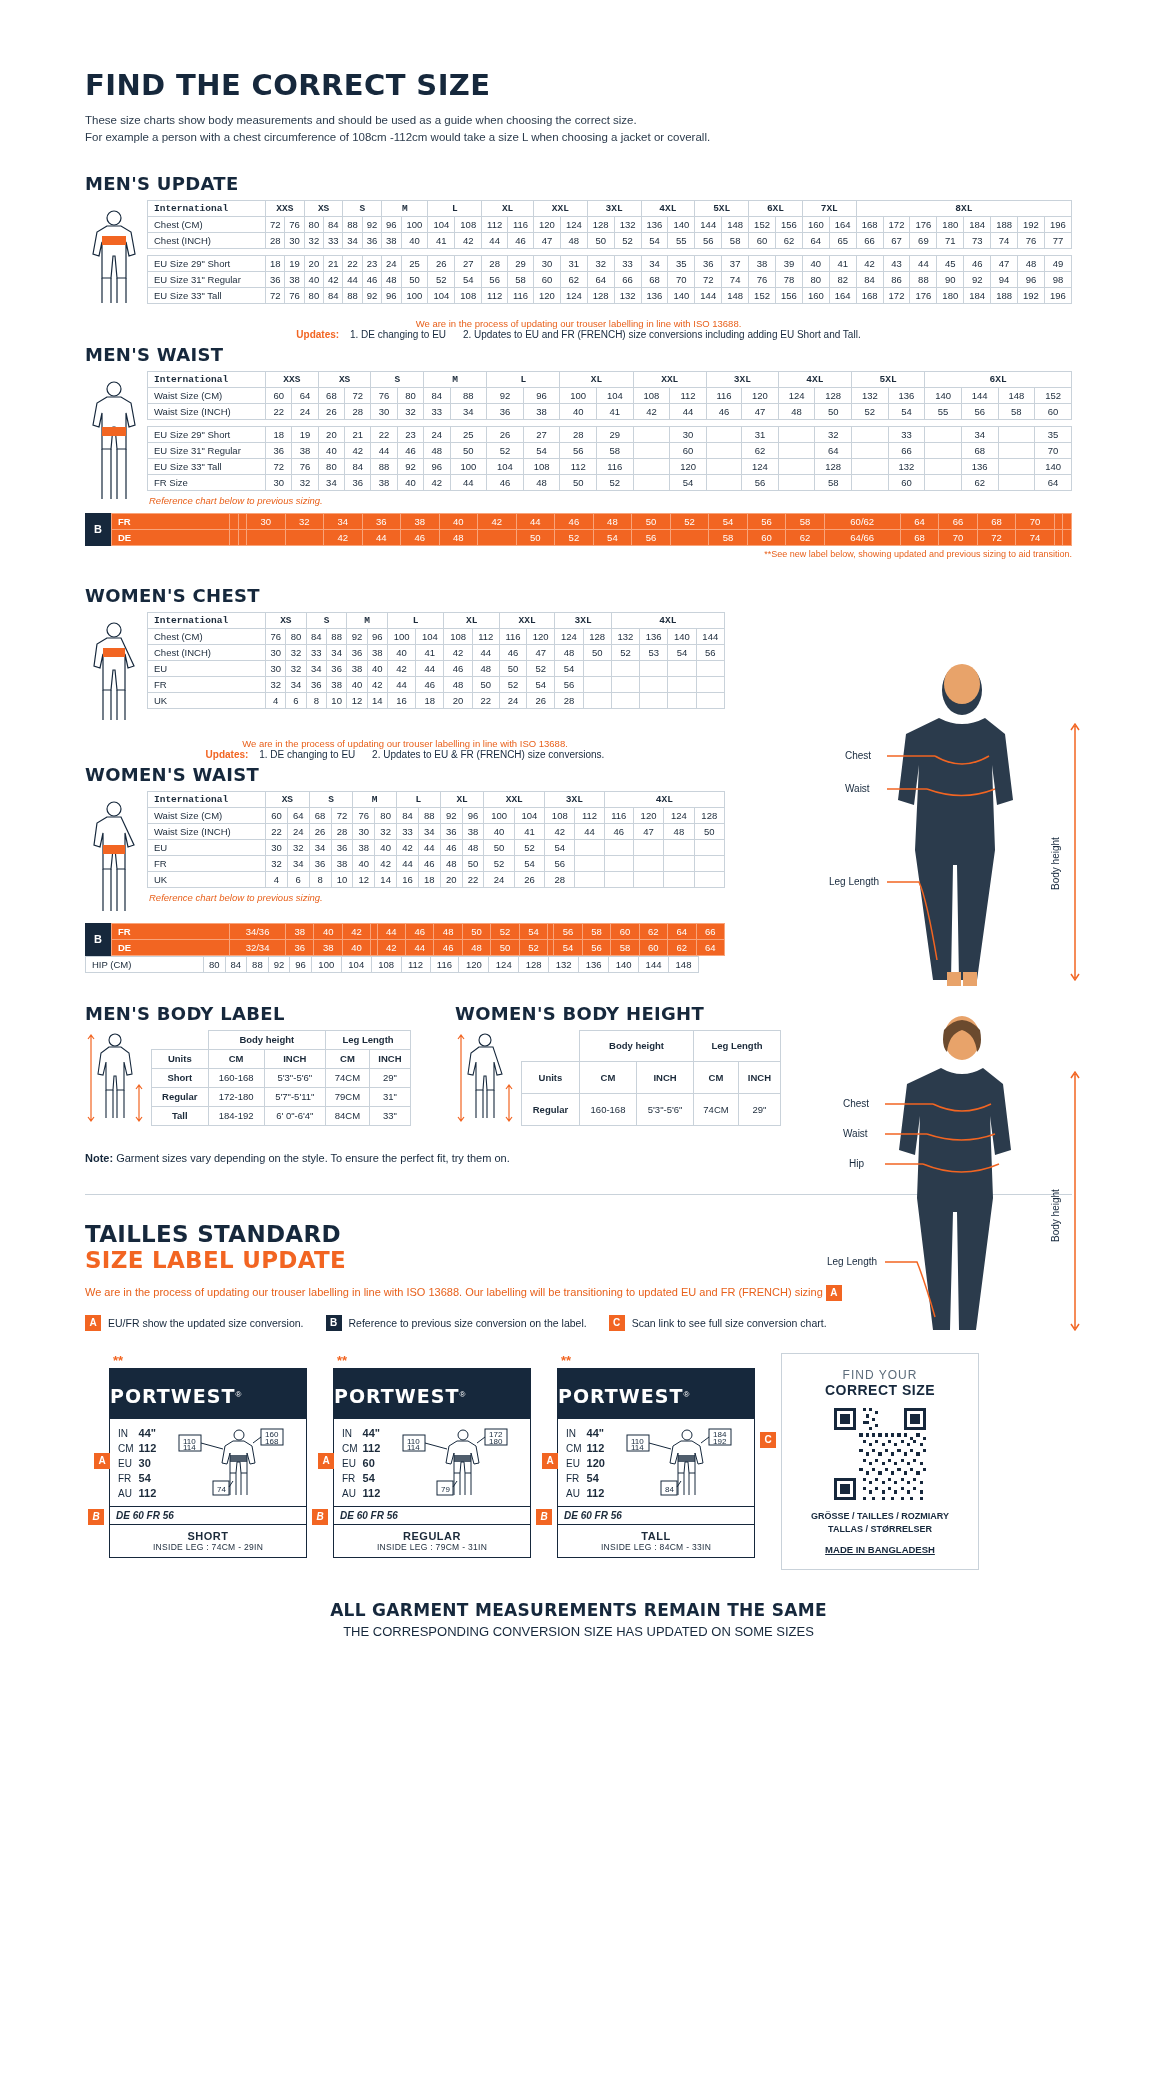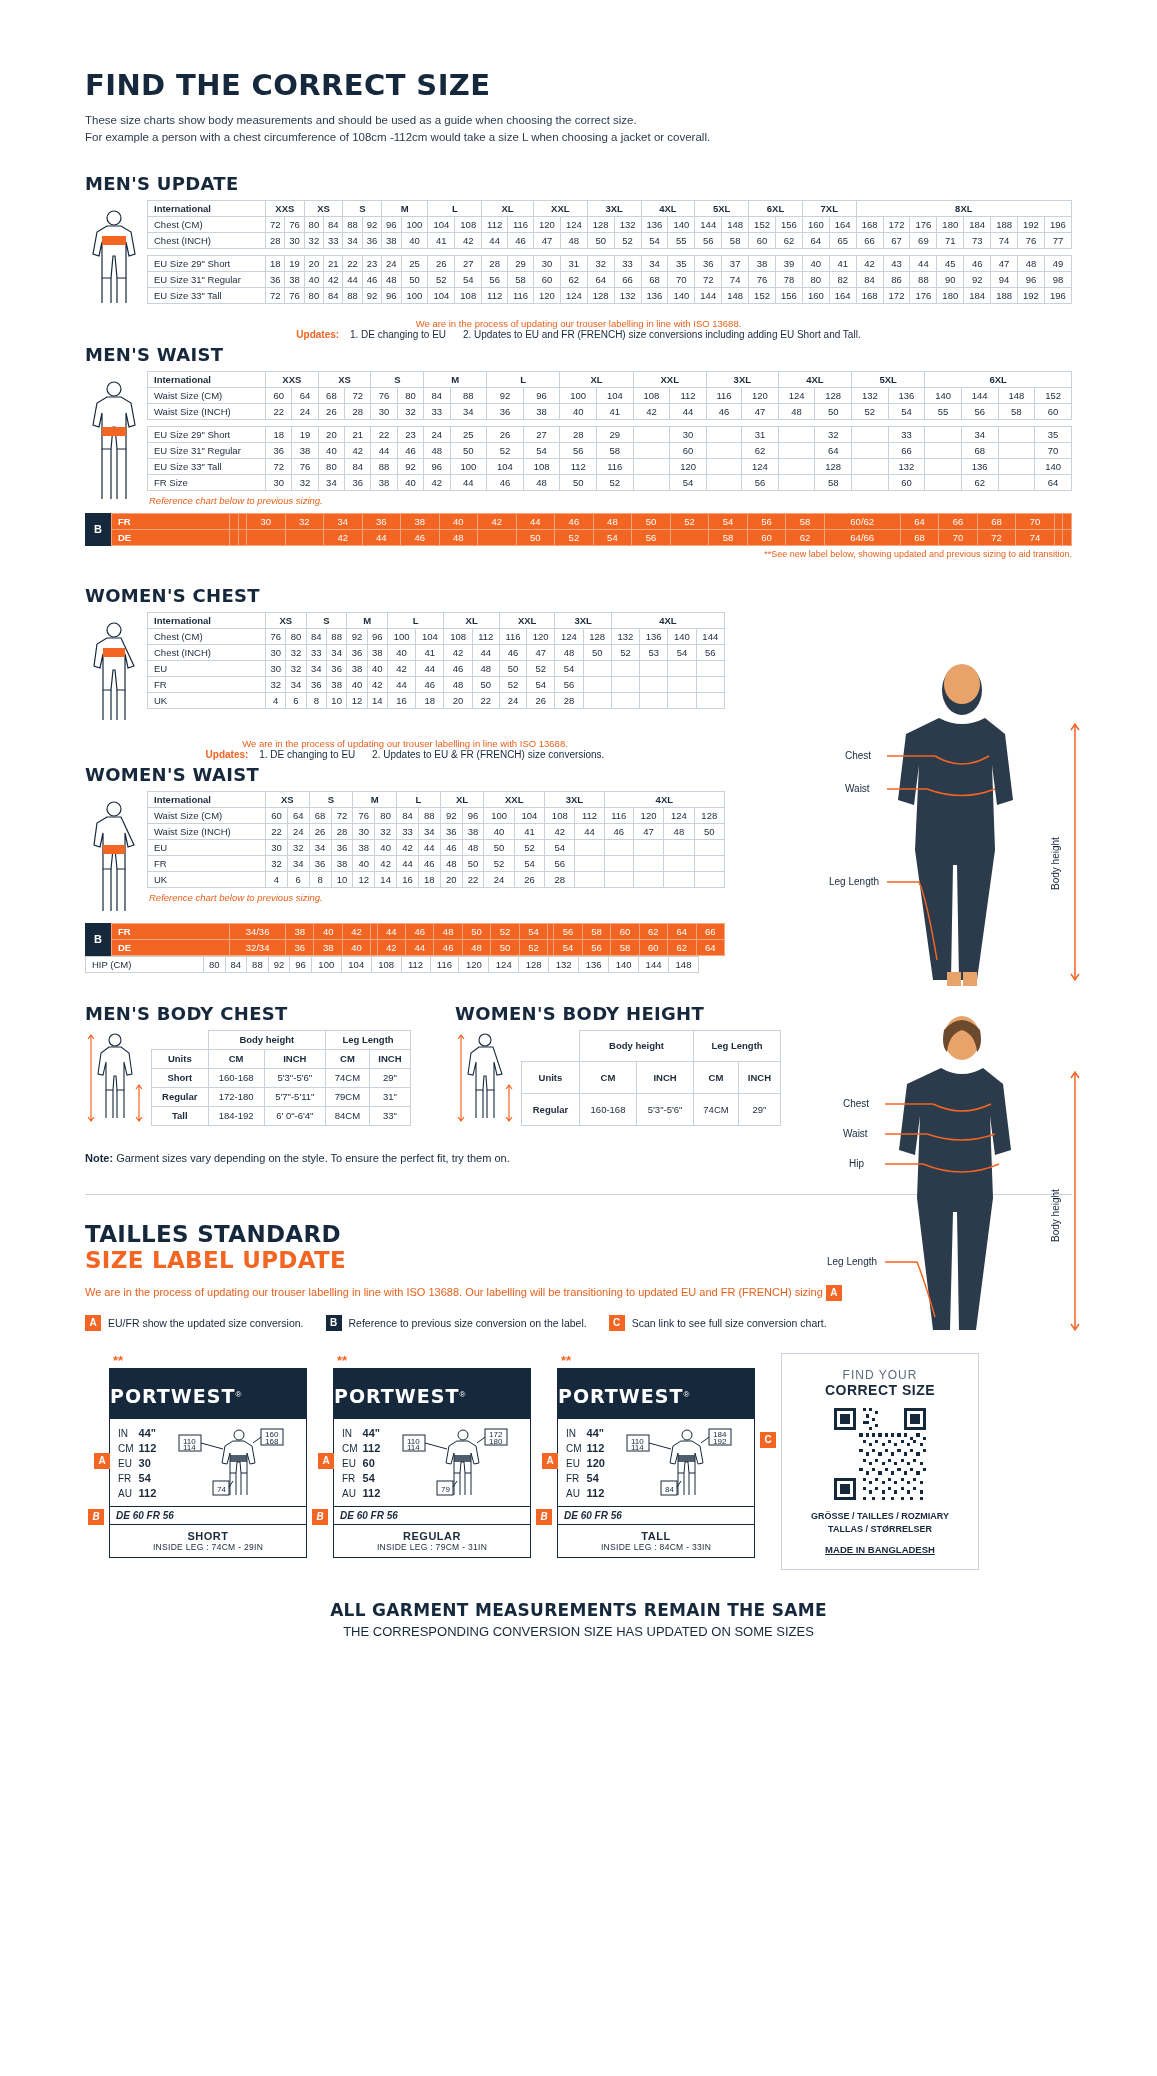--- a/index.html
+++ b/index.html
@@ -46,21 +46,21 @@
     line-height: 11px;
     color: #1b2a3a;
     font-weight: normal;
   }
   table.sz td.lbl {
     text-align: left;
     padding-left: 6px;
     width: 118px;
     font-size: 9.5px;
   }
-  table.sz td.hdr { font-weight: bold; }
+  table.sz td.hdr { font-weight: bold; font-family: Liberation Mono, monospace; }
   table.sz tr.sep td { border-left: 0; border-right: 0; border-top: 0; border-bottom: 0; height: 7px; }
   table.sz tr.sep td.edge { border: 0; }
 
   .note-orange { color: #e8611c; font-size: 9.5px; }
   .updates { font-size: 10px; color:#16283c; margin: 6px 0 4px 0; text-align:center; }
   .updates .ttl { font-weight: bold; }
   .upd-line1 { text-align:center; }
 
   .ref-prev { color: #e8611c; font-size: 9.5px; font-style: italic; margin: 4px 0 2px 2px; }
   .foot-note { color:#e8611c; font-size: 9px; text-align: right; margin-top: 3px; }
@@ -995,21 +995,21 @@
             <td>148</td>
           </tr>
         </tbody>
       </table>
   </div>
 
   <div class="section-gap"></div>
 
   <div class="bh-wrap">
     <div class="bh-col">
-      <h2 class="section">MEN'S BODY CHEST</h2>
+      <h2 class="section">MEN'S BODY LABEL</h2>
       <div style="display:flex; gap:6px;">
         <svg width="60" height="96" viewBox="0 0 60 96">
           <g fill="none" stroke="#16283c" stroke-width="1.1">
             <circle cx="30" cy="10" r="6"></circle>
             <path d="M24 17 L16 23 L13 44 L18 45 L21 32 L21 60 L28 60 L29 46 L31 46 L32 60 L39 60 L39 32 L42 45 L47 44 L44 23 L36 17 Z"></path>
             <path d="M21 60 L21 88 M28 60 L28 88 M32 60 L32 88 M39 60 L39 88"></path>
           </g>
           <g stroke="#f26522" stroke-width="1.2" fill="none">
             <path d="M6 6 L6 90 M3 9 L6 5 L9 9 M3 87 L6 91 L9 87"></path>
             <path d="M54 56 L54 90 M51 59 L54 55 L57 59 M51 87 L54 91 L57 87"></path>

